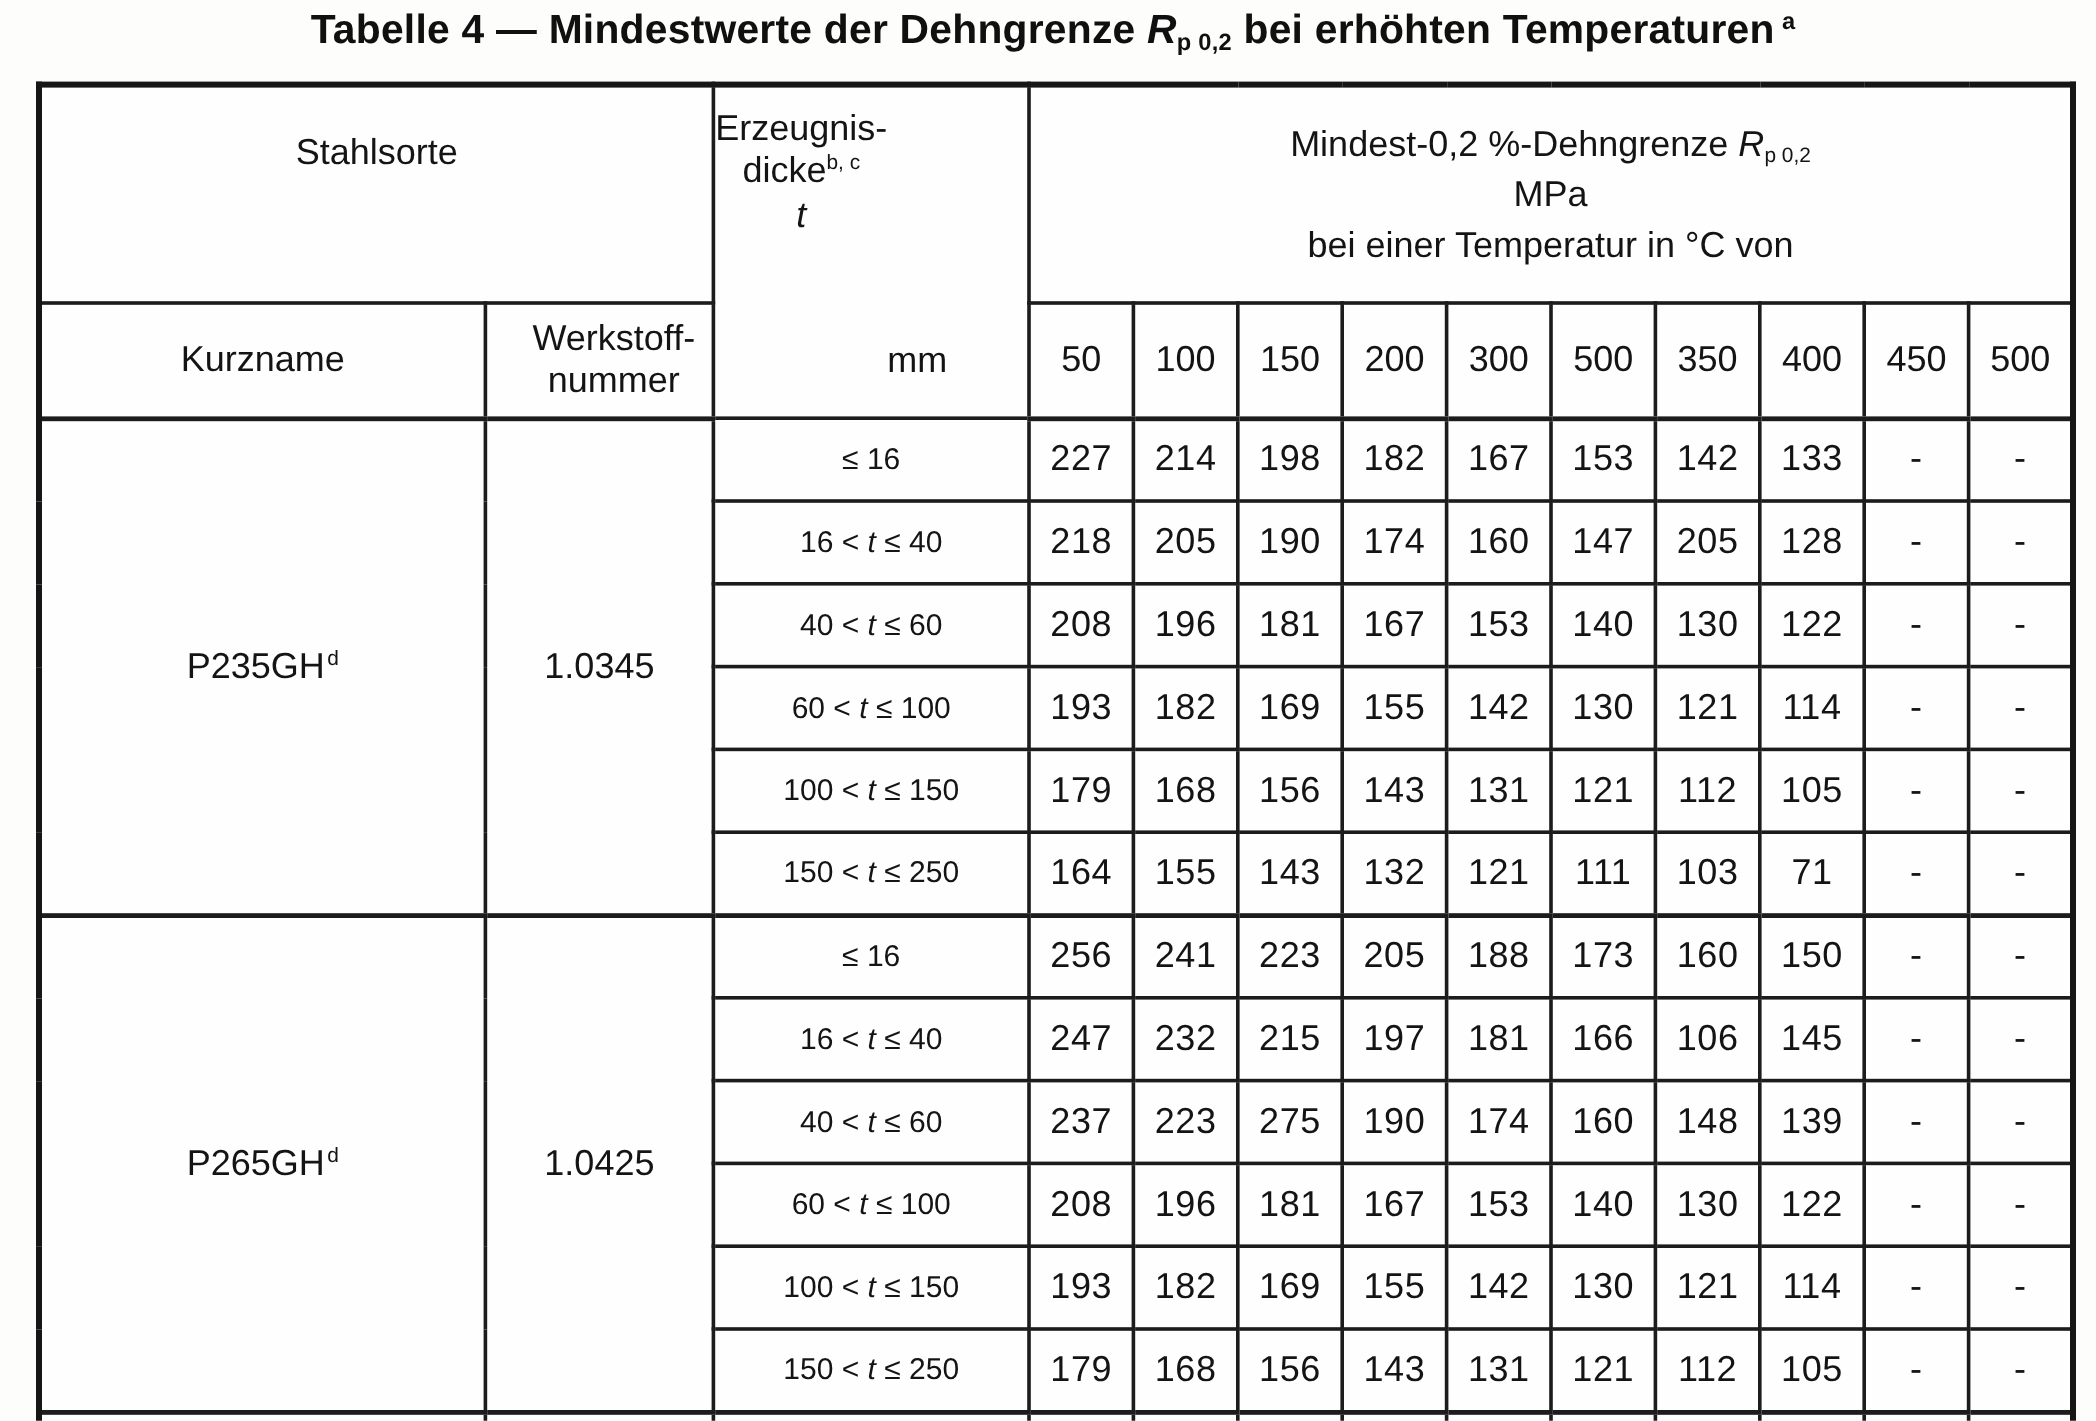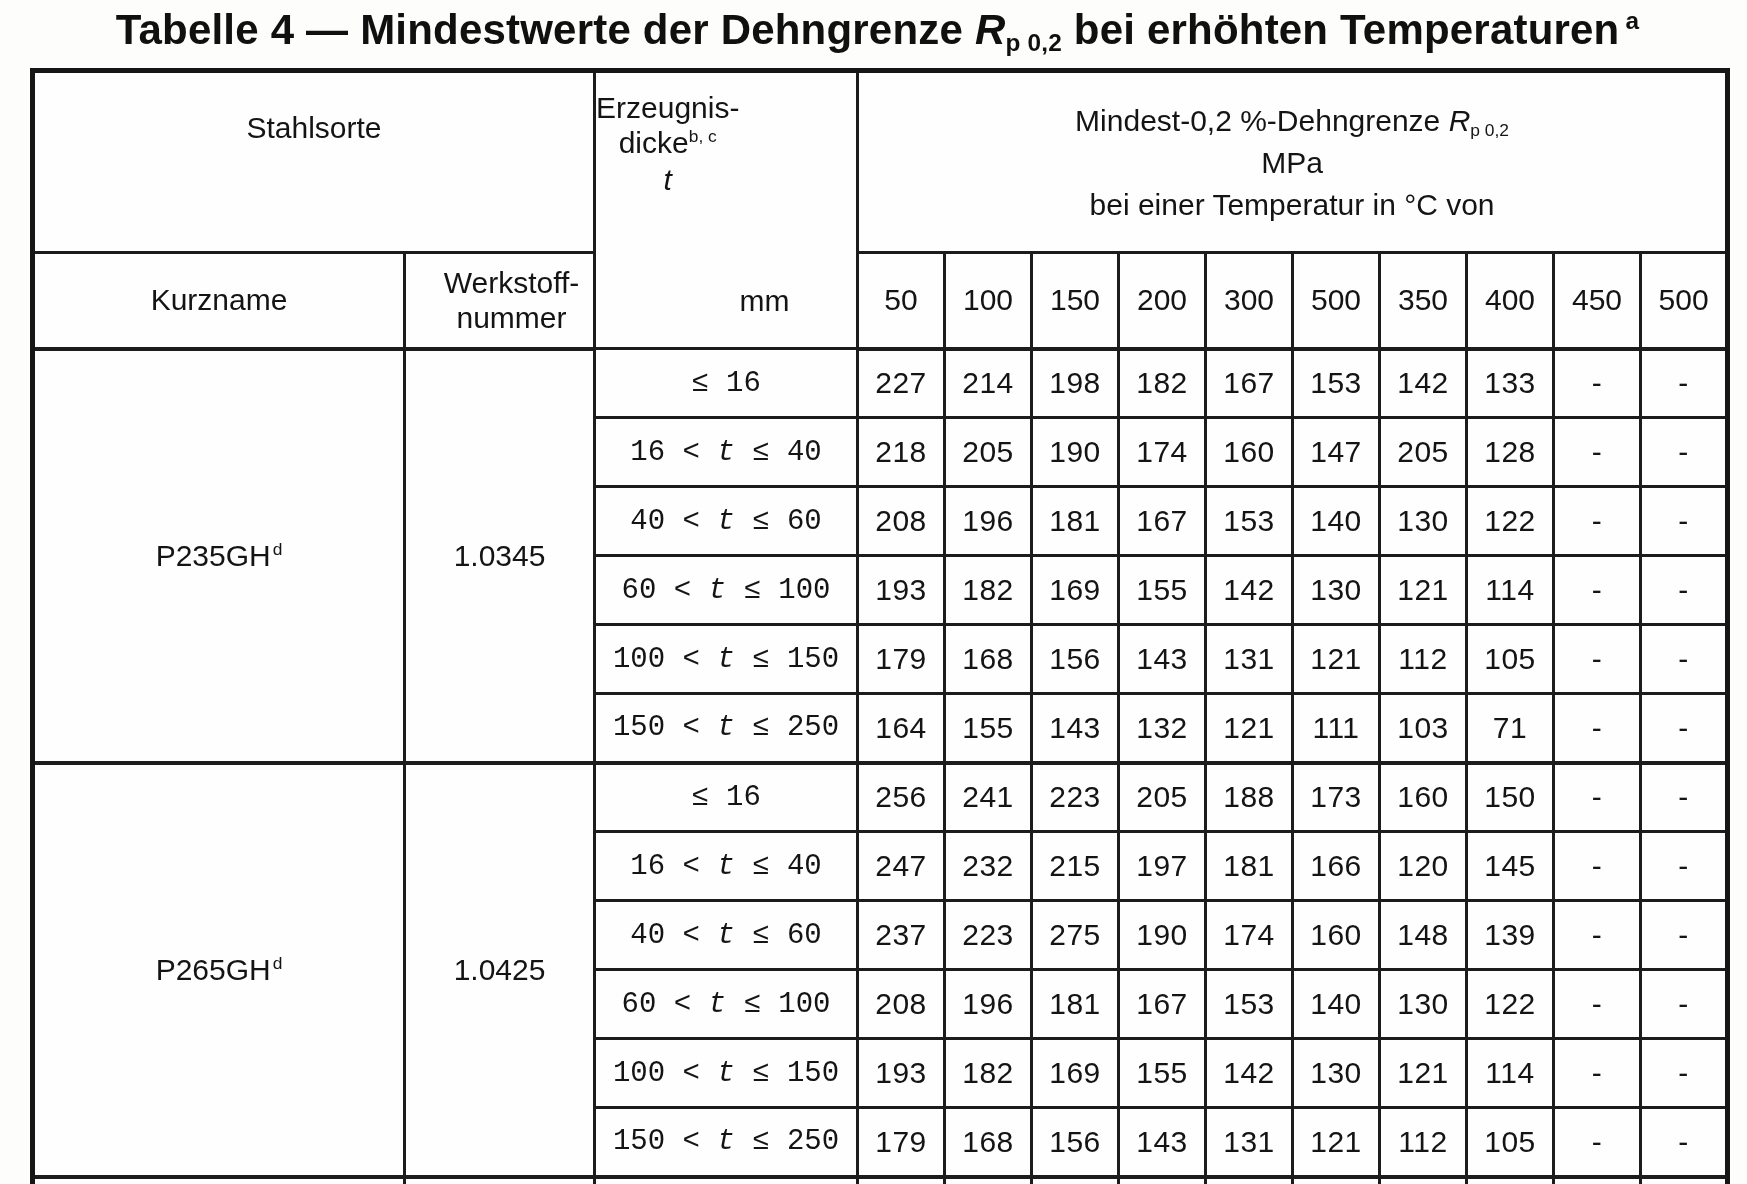--- a/index.html
+++ b/index.html
@@ -9,21 +9,21 @@
     background: #fdfdfc;
     overflow: hidden;
     font-family: "Liberation Sans", "DejaVu Sans", sans-serif;
     color: #141414;
   }
   .page { position: relative; width: 1747px; height: 1184px; overflow: hidden; }
 
   .title {
     position: absolute; top: 6px; left: 30px; width: 1695px;
     text-align: center;
-    font-size: 42px; font-weight: bold; color: #101010;
+    font-size: 34px; font-weight: bold; color: #101010;
     letter-spacing: 0.2px;
     white-space: nowrap;
   }
   .title i { font-style: italic; }
   .title-sub {
     font-size: 0.58em; font-style: normal; font-weight: bold;
     vertical-align: baseline; position: relative; top: 0.3em; line-height: 0;
   }
   .title-sup {
     font-size: 0.58em; font-weight: bold;
@@ -68,21 +68,21 @@
     height: 144px; padding: 14px 0 12px 0;
   }
   .mindest-inner i { font-style: italic; }
   .rp-sub {
     font-size: 0.58em; font-style: normal;
     vertical-align: baseline; position: relative; top: 0.3em; line-height: 0;
   }
 
   .werkstoff-head span { display: block; line-height: 1.18; margin-left: 24px; }
 
-  td.thickness-cell { font-size: 29px; font-family: Liberation Mono, monospace; }
+  td.thickness-cell { font-size: 25px; }
   td.thickness-cell i { font-style: italic; }
   td.steel-cell sup { font-size: 0.58em; vertical-align: super; line-height: 0; margin-left: 2px; }
   td.value-cell { letter-spacing: 0.5px; }
 </style>
 </head>
 <body>
 
 <div class="page">
 
   <div class="title"><span>Tabelle 4 — Mindestwerte der Dehngrenze </span><i><span>R</span><span class="title-sub">p 0,2</span></i><span> bei erhöhten Temperaturen</span><span class="title-sup">a</span></div>
@@ -239,21 +239,21 @@
           <td class="value-cell group-start">-</td>
         </tr>
         <tr class="data-row">
           <td class="thickness-cell">16 &lt; <i>t</i> ≤ 40</td>
           <td class="value-cell">247</td>
           <td class="value-cell">232</td>
           <td class="value-cell">215</td>
           <td class="value-cell">197</td>
           <td class="value-cell">181</td>
           <td class="value-cell">166</td>
-          <td class="value-cell">120</td>
+          <td class="value-cell">106</td>
           <td class="value-cell">145</td>
           <td class="value-cell">-</td>
           <td class="value-cell">-</td>
         </tr>
         <tr class="data-row">
           <td class="thickness-cell">40 &lt; <i>t</i> ≤ 60</td>
           <td class="value-cell">237</td>
           <td class="value-cell">223</td>
           <td class="value-cell">275</td>
           <td class="value-cell">190</td>

